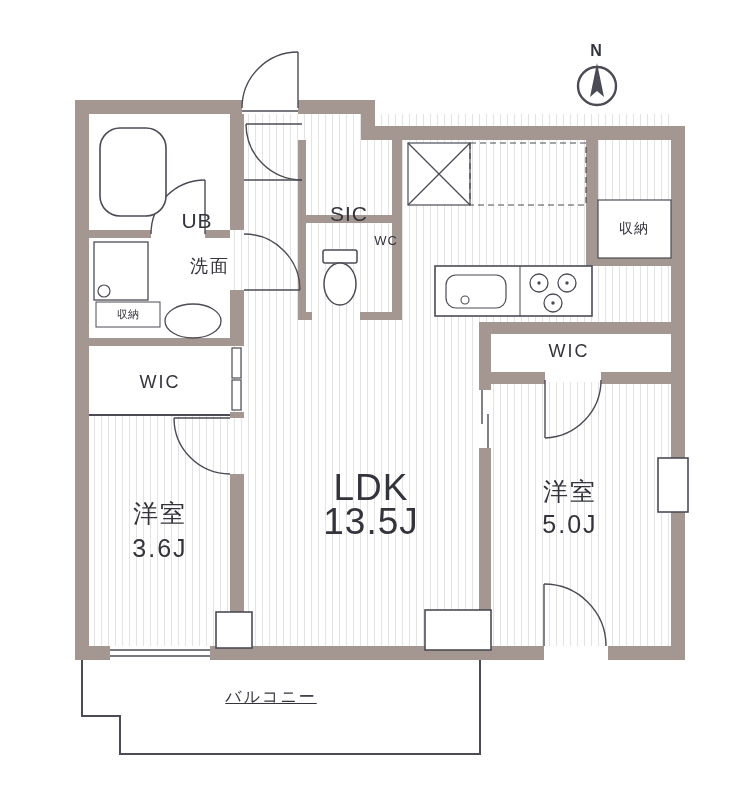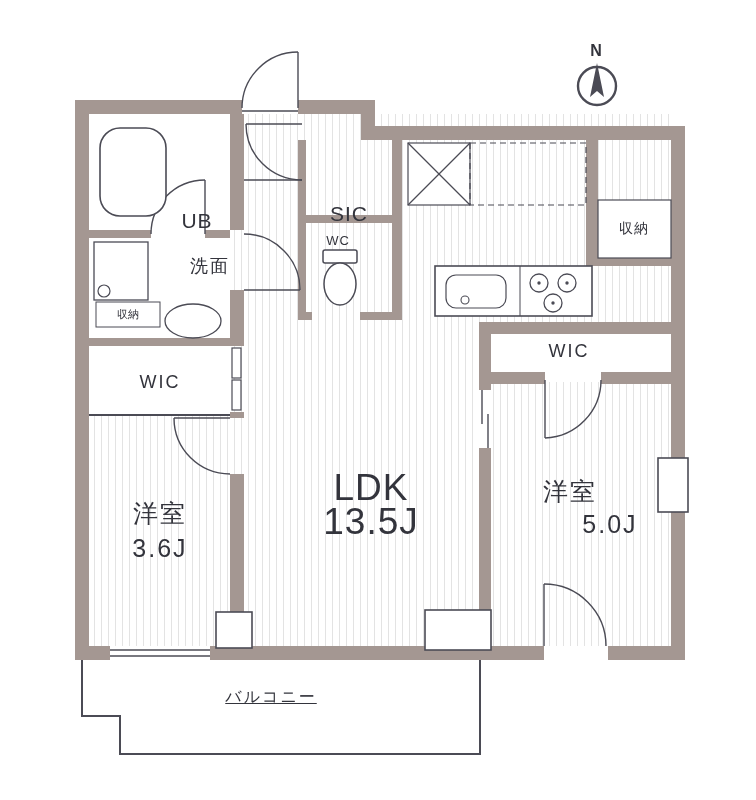--- a/index.html
+++ b/index.html
@@ -26,21 +26,21 @@
   .whitefloor{fill:#ffffff;stroke:none;}
   .lbl{
     position:absolute;
     transform:translate(-50%,-50%);
     white-space:nowrap;
     color:var(--text);
     line-height:1;
     letter-spacing:1px;
   }
   .s11{font-size:11px;letter-spacing:0;}
-  .s13{font-size:13px;letter-spacing:1px;}
+  .s13{font-size:13px;letter-spacing:1px;margin-left:48px;}
   .s14{font-size:14px;letter-spacing:1px;}
   .s16{font-size:16px;letter-spacing:2px;}
   .s18{font-size:18px;letter-spacing:2px;}
   .s21{font-size:21px;letter-spacing:1px;margin-top:36px;}
   .s25{font-size:25px;letter-spacing:2px;}
   .s27{font-size:37px;letter-spacing:1px;}
   .bold{font-weight:bold;}
 </style>
 </head>
 <body>
@@ -209,17 +209,17 @@
   <div class="lbl s18" style="left:160px;top:382px;">WIC</div>
   <div class="lbl s25" style="left:160px;top:513px;">洋室</div>
   <div class="lbl s25" style="left:160px;top:548px;">3.6J</div>
   <div class="lbl s21" style="left:349px;top:177px;">SIC</div>
   <div class="lbl s13" style="left:338px;top:240px;">WC</div>
   <div class="lbl s27" style="left:371px;top:487px;">LDK</div>
   <div class="lbl s27" style="left:371px;top:521px;">13.5J</div>
   <div class="lbl s14" style="left:634px;top:228px;">収納</div>
   <div class="lbl s18" style="left:569px;top:351px;">WIC</div>
   <div class="lbl s25" style="left:570px;top:491px;">洋室</div>
-  <div class="lbl s25" style="left:570px;top:524px;margin-left:40px;">5.0J</div>
+  <div class="lbl s25" style="left:570px;top:524px;">5.0J</div>
   <div class="lbl s16" style="left:271px;top:697px;text-decoration:underline;">バルコニー</div>
   <div class="lbl s16 bold" style="left:597px;top:51px;">N</div>
 
 </div>
 
 </body></html>

